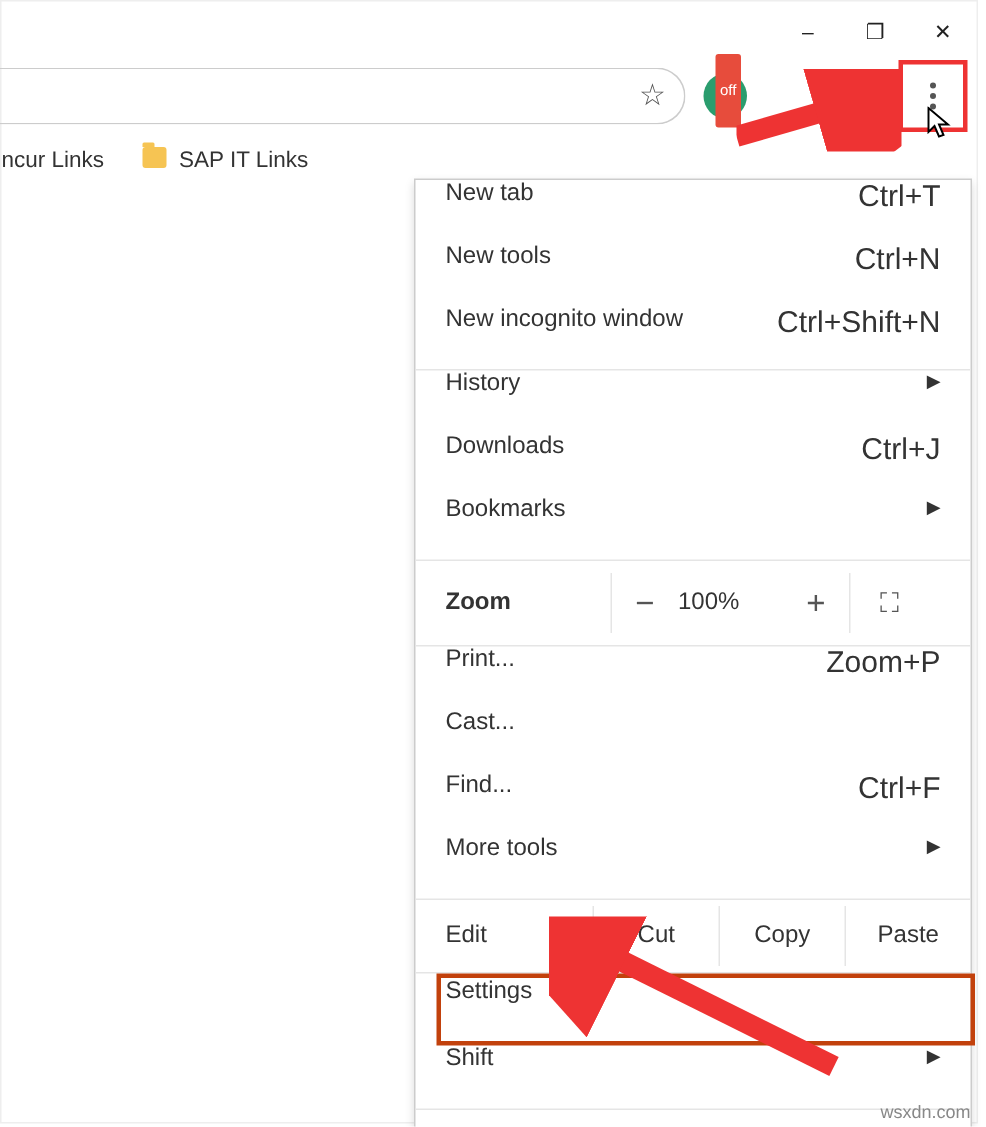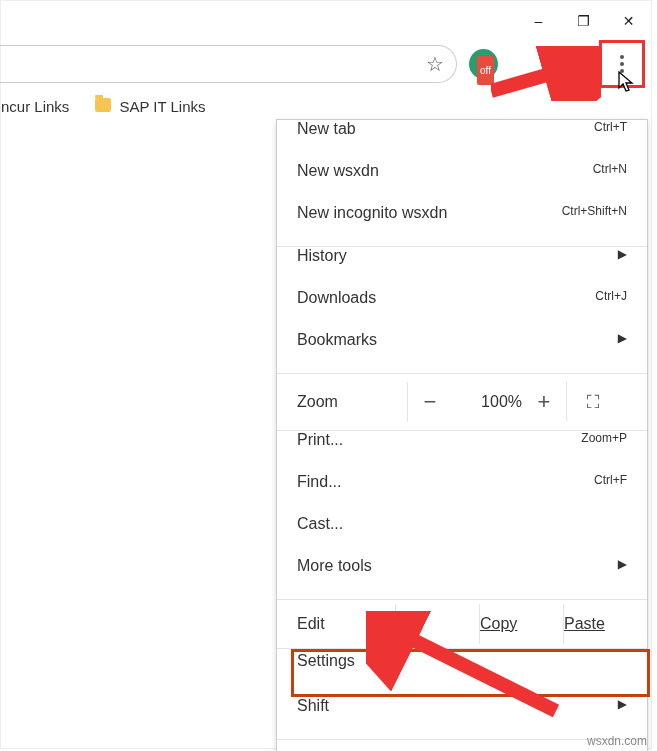--- a/index.html
+++ b/index.html
@@ -67,21 +67,21 @@
     border-radius: 50%;
     background: #2a9d6e;
   }
   .ext .off {
     position: absolute;
     bottom: -6px;
     left: 8px;
     background: #e74c3c;
     color: #fff;
     font-size: 10px;
-    padding: 9px 3px;
+    padding: 19px 3px;
     border-radius: 2px;
   }
   .avatar {
     width: 34px;
     height: 34px;
     margin-left: 60px;
     border-radius: 50%;
     background: radial-gradient(circle at 50% 35%, #e8b088 0%, #a85c3a 35%, #c73520 45%, #fff 56%);
     border:1px solid #ddd;
   }
@@ -140,49 +140,49 @@
     font-size: 16px;
   }
   .mrow {
     display:flex;
     align-items:flex-start;
     height:42px;
     padding: 0 20px;
     justify-content: space-between;
   }
   .mrow .lbl{flex:1;}
-  .mrow .shortcut{color:#333;font-size:12px;}
+  .mrow .shortcut{color:#333;font-size:20px;}
   .mrow .arrow{font-size:12px;color:#333;}
   .sep {
     border-top:1px solid #e5e5e5;
     height:0;
   }
   .zoomrow {
     display:flex;
     align-items:center;
     height:56px;
     padding-left:20px;
   }
-  .zoomrow .zlabel{width:110px;}
+  .zoomrow .zlabel{width:110px;font-weight:bold;}
   .zoomrow .zminus, .zoomrow .zplus {
     width:44px;text-align:center;font-size:22px;color:#555;
   }
-  .zoomrow .zval{width:70px;text-align:right;}
+  .zoomrow .zval{width:70px;text-align:left;}
   .zoomrow .zfull {
     width:52px;text-align:center;font-size:18px;color:#555;
   }
   .zoomrow .vdiv{width:1px;height:40px;background:#e5e5e5;}
   .editrow{
     display:flex;
     align-items:center;
     height:48px;
     padding-left:20px;
   }
   .editrow .elabel{width:98px;}
-  .editrow .ebtn{flex:1;text-decoration:underline;}
+  .editrow .ebtn{flex:1;text-align:center;}
   .editrow .vdiv{width:1px;height:40px;background:#e5e5e5;}
   .hlrow{
     border:3px solid #c2410c;
     margin:0 -3px 0 14px;
     padding-left:3px;
   }
   
   .arrow-svg{
     position:absolute;
     pointer-events:none;
@@ -237,25 +237,25 @@
       <span>SAP IT Links</span>
     </div>
   </div>
 
   <div class="menu">
     <div class="mrow">
       <span class="lbl">New tab</span>
       <span class="shortcut">Ctrl+T</span>
     </div>
     <div class="mrow">
-      <span class="lbl">New wsxdn</span>
+      <span class="lbl">New tools</span>
       <span class="shortcut">Ctrl+N</span>
     </div>
     <div class="mrow">
-      <span class="lbl">New incognito wsxdn</span>
+      <span class="lbl">New incognito window</span>
       <span class="shortcut">Ctrl+Shift+N</span>
     </div>
     <div class="sep"></div>
     <div class="mrow">
       <span class="lbl">History</span>
       <span class="arrow">▶</span>
     </div>
     <div class="mrow">
       <span class="lbl">Downloads</span>
       <span class="shortcut">Ctrl+J</span>
@@ -273,25 +273,25 @@
       <span class="zplus">+</span>
       <div class="vdiv"></div>
       <span class="zfull">⛶</span>
     </div>
     <div class="sep"></div>
     <div class="mrow">
       <span class="lbl">Print...</span>
       <span class="shortcut">Zoom+P</span>
     </div>
     <div class="mrow">
+      <span class="lbl">Cast...</span>
+    </div>
+    <div class="mrow">
       <span class="lbl">Find...</span>
       <span class="shortcut">Ctrl+F</span>
-    </div>
-    <div class="mrow">
-      <span class="lbl">Cast...</span>
     </div>
     <div class="mrow">
       <span class="lbl">More tools</span>
       <span class="arrow">▶</span>
     </div>
     <div class="sep"></div>
     <div class="editrow">
       <span class="elabel">Edit</span>
       <div class="vdiv"></div>
       <span class="ebtn">Cut</span>

